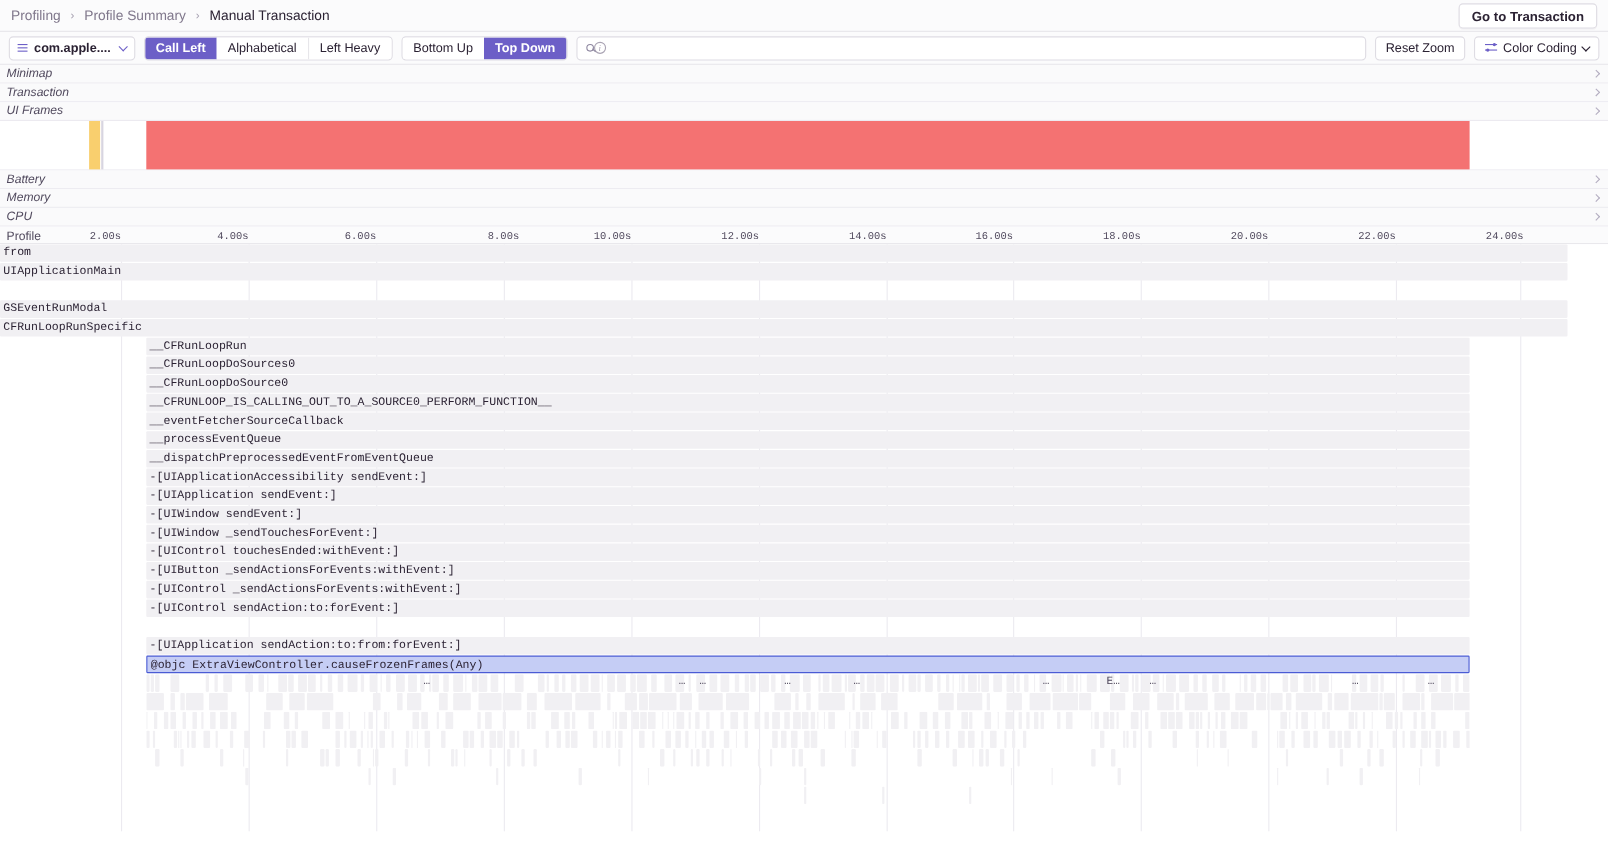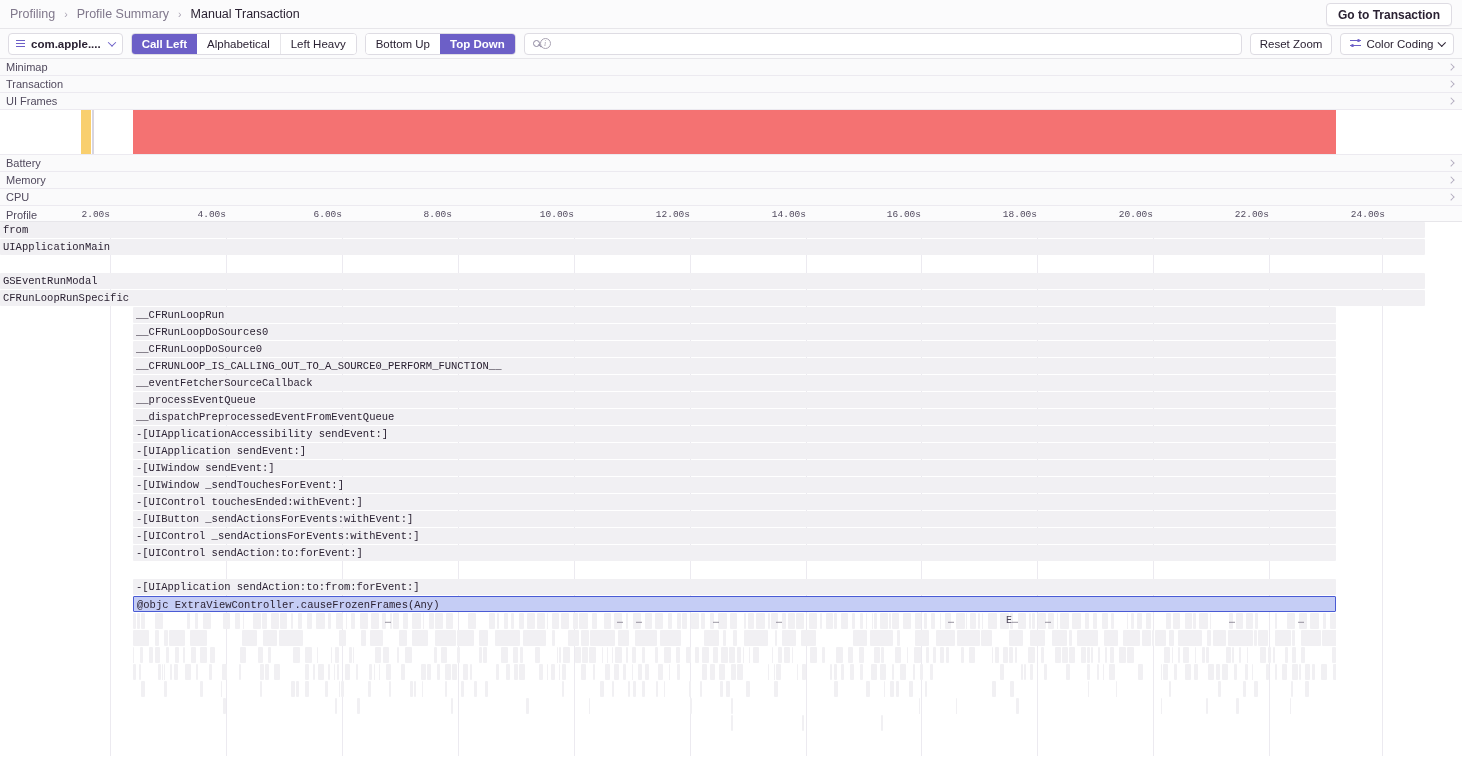--- a/index.html
+++ b/index.html
@@ -153,20 +153,21 @@
 
   
   .track {
     height: 17px;
     border-bottom: 1px solid #eceaf0;
     background: #fafafb;
     display: flex; align-items: center;
     padding-left: 6px;
     font-size: 11px; color: #514a5e;
     position: relative;
+    font-style: italic;
   }
   .track .expand {
     position: absolute; right: 6px; top: 4px;
     width: 8px; height: 8px;
   }
   .track .expand::before, .track .expand::after {
     content: ""; position: absolute; width: 5px; height: 1.1px;
     background: #b3adc0;
   }
   .track .expand::before { transform: rotate(45deg); top: 2px; left: 1.5px; }
@@ -320,21 +321,21 @@
 <div class="track">
   <span>CPU</span>
   <span class="expand"></span>
 </div>
 
 <div class="axis" id="axis">
   <span class="label">Profile</span>
 <span class="tick" style="left: 110px;">2.00s</span>
     <span class="tick" style="left: 226px;">4.00s</span>
     <span class="tick" style="left: 342px;">6.00s</span>
-    <span class="tick" style="left: 452px;">8.00s</span>
+    <span class="tick" style="left: 472px;">8.00s</span>
     <span class="tick" style="left: 574px;">10.00s</span>
     <span class="tick" style="left: 690px;">12.00s</span>
     <span class="tick" style="left: 806px;">14.00s</span>
     <span class="tick" style="left: 921px;">16.00s</span>
     <span class="tick" style="left: 1037px;">18.00s</span>
     <span class="tick" style="left: 1153px;">20.00s</span>
     <span class="tick" style="left: 1269px;">22.00s</span>
     <span class="tick" style="left: 1385px;">24.00s</span>
   </div>
 

